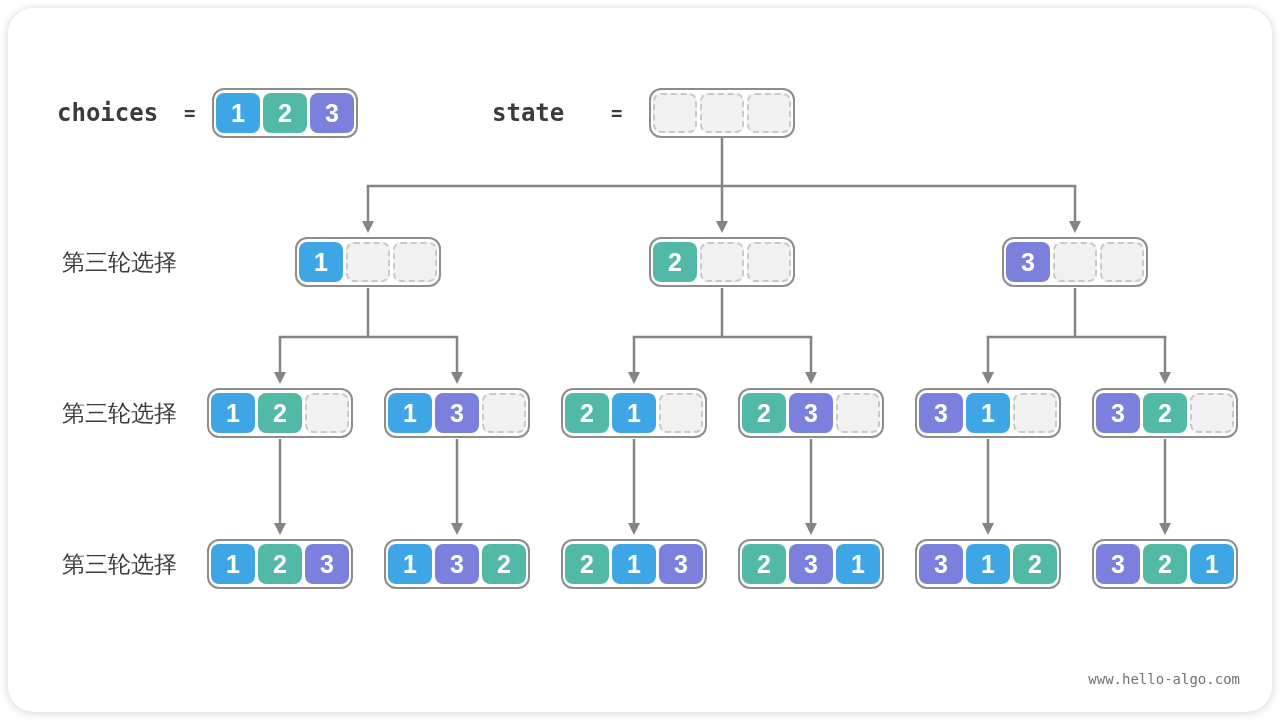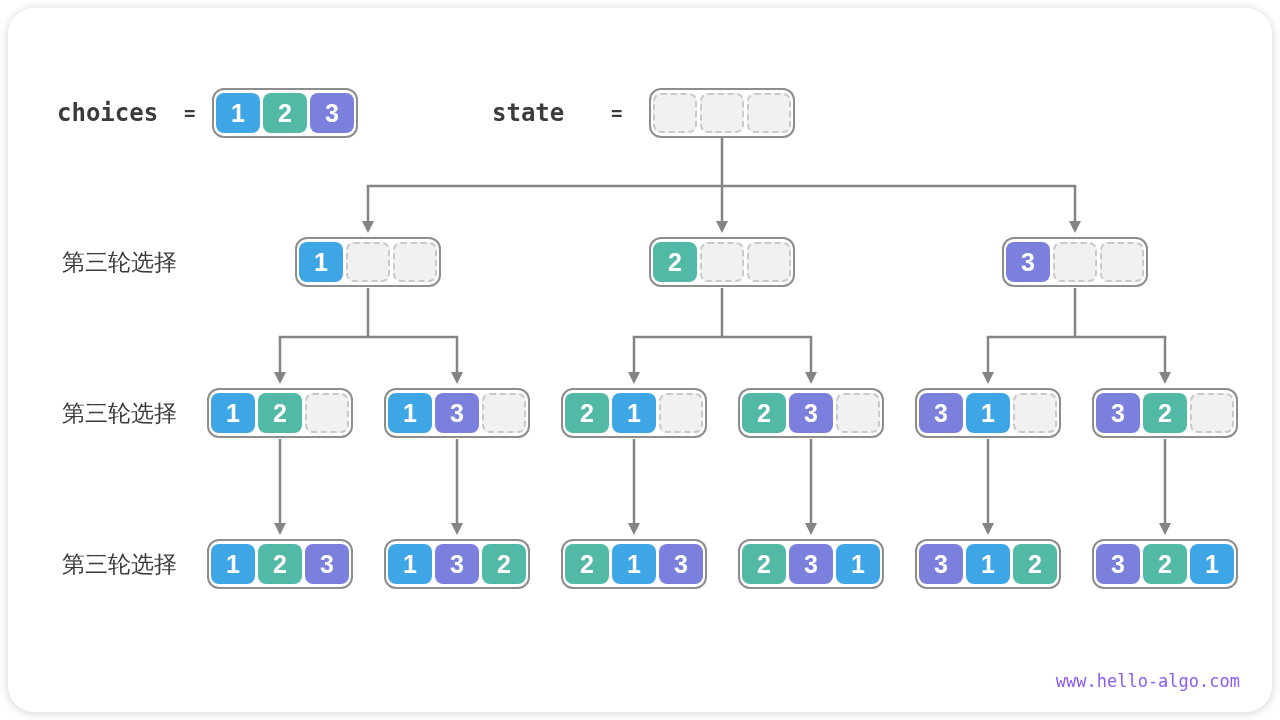--- a/index.html
+++ b/index.html
@@ -34,21 +34,21 @@
   .cell{width:44px;height:40px;border-radius:8px;flex:0 0 auto;}
   .cell.filled{
     display:flex;align-items:center;justify-content:center;
     color:#fff;font-weight:bold;font-size:25px;
     font-family:"Liberation Sans",sans-serif;
   }
   .cell.empty{background:var(--empty-fill);border:2px dashed var(--empty-border);}
   .watermark{
     position:absolute;right:40px;top:671px;z-index:2;
     font-family:"DejaVu Sans Mono","Liberation Mono",monospace;
-    font-size:17px;color:#8b5cf6;
+    font-size:14px;color:#737373;
   }
 </style>
 </head>
 <body>
 
 <div class="card"></div>
 
 <svg id="arrows" width="1280" height="720" viewBox="0 0 1280 720">
   <defs>
     <marker id="ah" viewBox="0 0 10 10" refX="6" refY="5" markerWidth="5" markerHeight="5" orient="auto-start-reverse">

